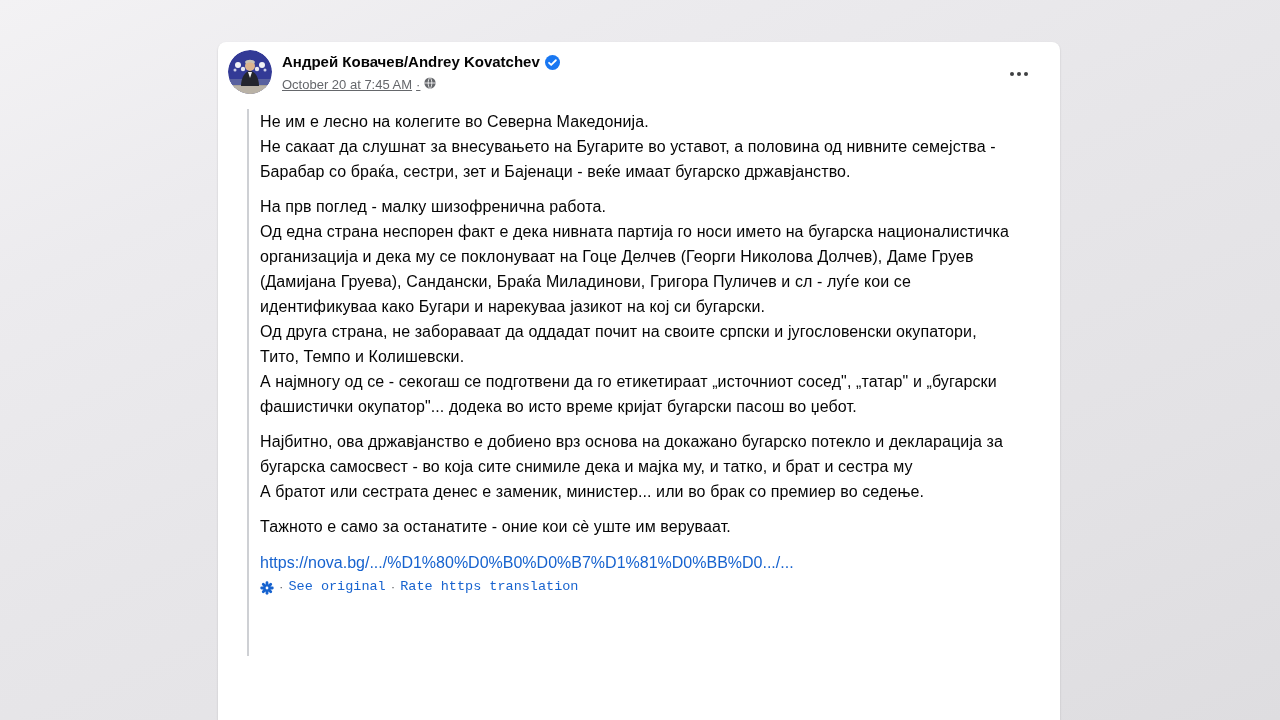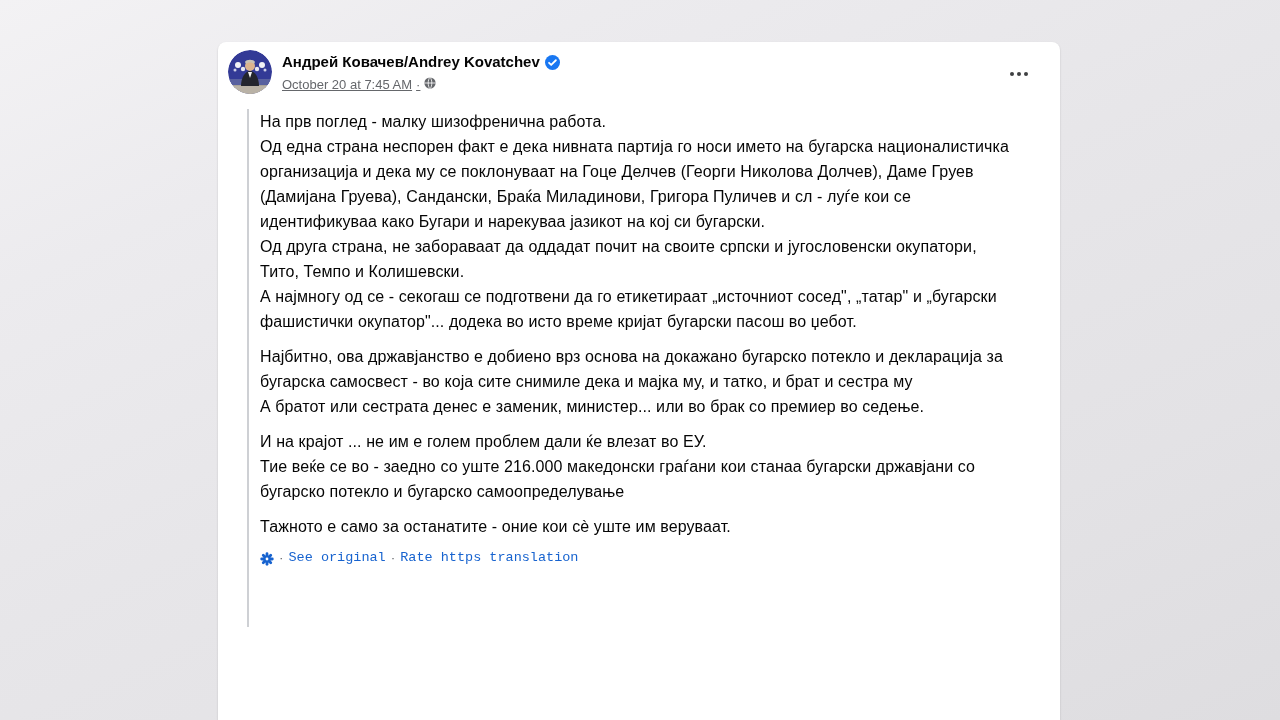--- a/index.html
+++ b/index.html
@@ -104,31 +104,32 @@
 
       <div class="menu">
         <span class="mdot"></span>
         <span class="mdot"></span>
         <span class="mdot"></span>
       </div>
     </header>
 
     <div class="content">
       <div id="paragraphs">
+          <div class="para">Не им е лесно на колегите во Северна Македонија.
+Не сакаат да слушнат за внесувањето на Бугарите во уставот, а половина од нивните семејства - Барабар со браќа, сестри, зет и Бајенаци - веќе имаат бугарско државјанство.</div>
           <div class="para">На прв поглед - малку шизофренична работа.
 Од една страна неспорен факт е дека нивната партија го носи името на бугарска националистичка организација и дека му се поклонуваат на Гоце Делчев (Георги Николова Долчев), Даме Груев (Дамијана Груева), Сандански, Браќа Миладинови, Григора Пуличев и сл - луѓе кои се идентификуваа како Бугари и нарекуваа јазикот на кој си бугарски.
 Од друга страна, не забораваат да оддадат почит на своите српски и југословенски окупатори, Тито, Темпо и Колишевски.
 А најмногу од се - секогаш се подготвени да го етикетираат „источниот сосед", „татар" и „бугарски фашистички окупатор"... додека во исто време кријат бугарски пасош во џебот.</div>
           <div class="para">Најбитно, ова државјанство е добиено врз основа на докажано бугарско потекло и декларација за бугарска самосвест - во која сите снимиле дека и мајка му, и татко, и брат и сестра му
 А братот или сестрата денес е заменик, министер... или во брак со премиер во седење.</div>
-          <div class="para">И на крајот ... не им е голем проблем дали ќе влезат во ЕУ.
-Тие веќе се во - заедно со уште 216.000 македонски граѓани кои станаа бугарски државјани со бугарско потекло и бугарско самоопределување</div>
           <div class="para">Тажното е само за останатите - оние кои сè уште им веруваат.</div>
         </div>
 
+      <div class="post-link">https://nova.bg/.../%D1%80%D0%B0%D0%B7%D1%81%D0%BB%D0.../...</div>
 
       <div class="trans-row">
         <span class="gear">
           <svg width="14" height="14" viewBox="-12 -12 24 24">
             <g fill="var(--link)">
               <rect x="-2.4" y="-11.5" width="4.8" height="23" rx="2.4"></rect>
               <rect x="-2.4" y="-11.5" width="4.8" height="23" rx="2.4" transform="rotate(45)"></rect>
               <rect x="-2.4" y="-11.5" width="4.8" height="23" rx="2.4" transform="rotate(90)"></rect>
               <rect x="-2.4" y="-11.5" width="4.8" height="23" rx="2.4" transform="rotate(135)"></rect>
               <circle r="6.2"></circle>

